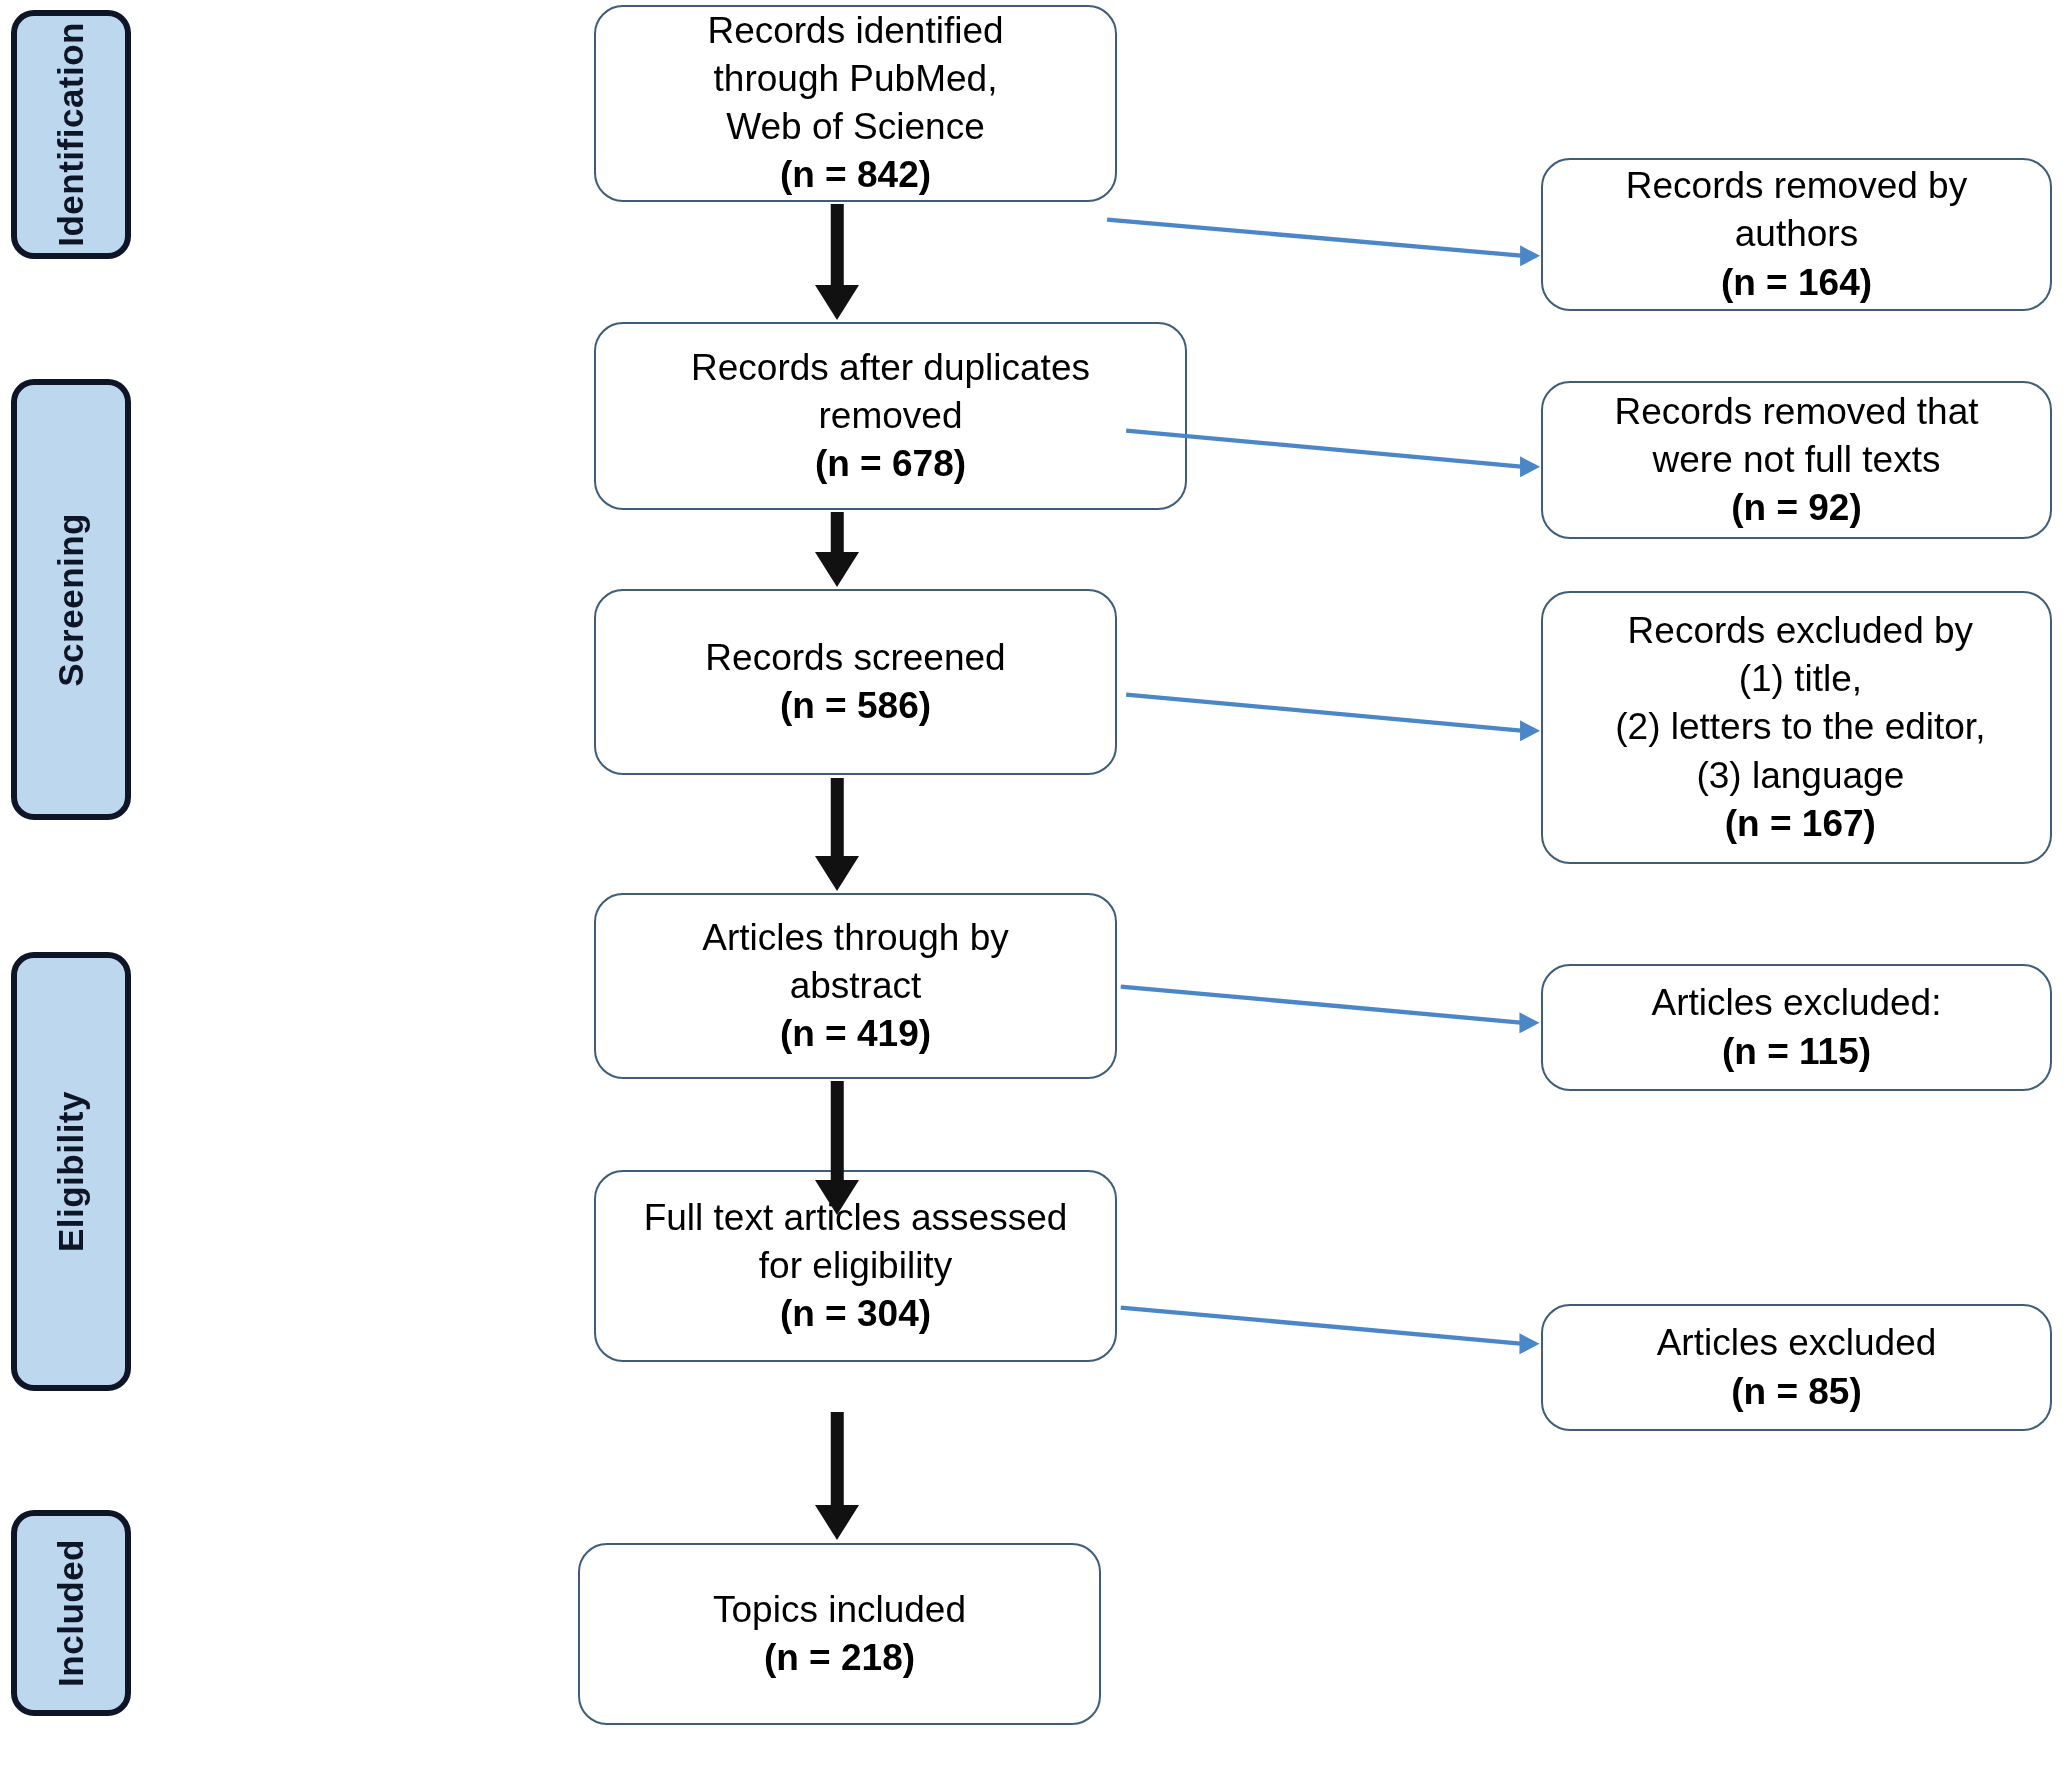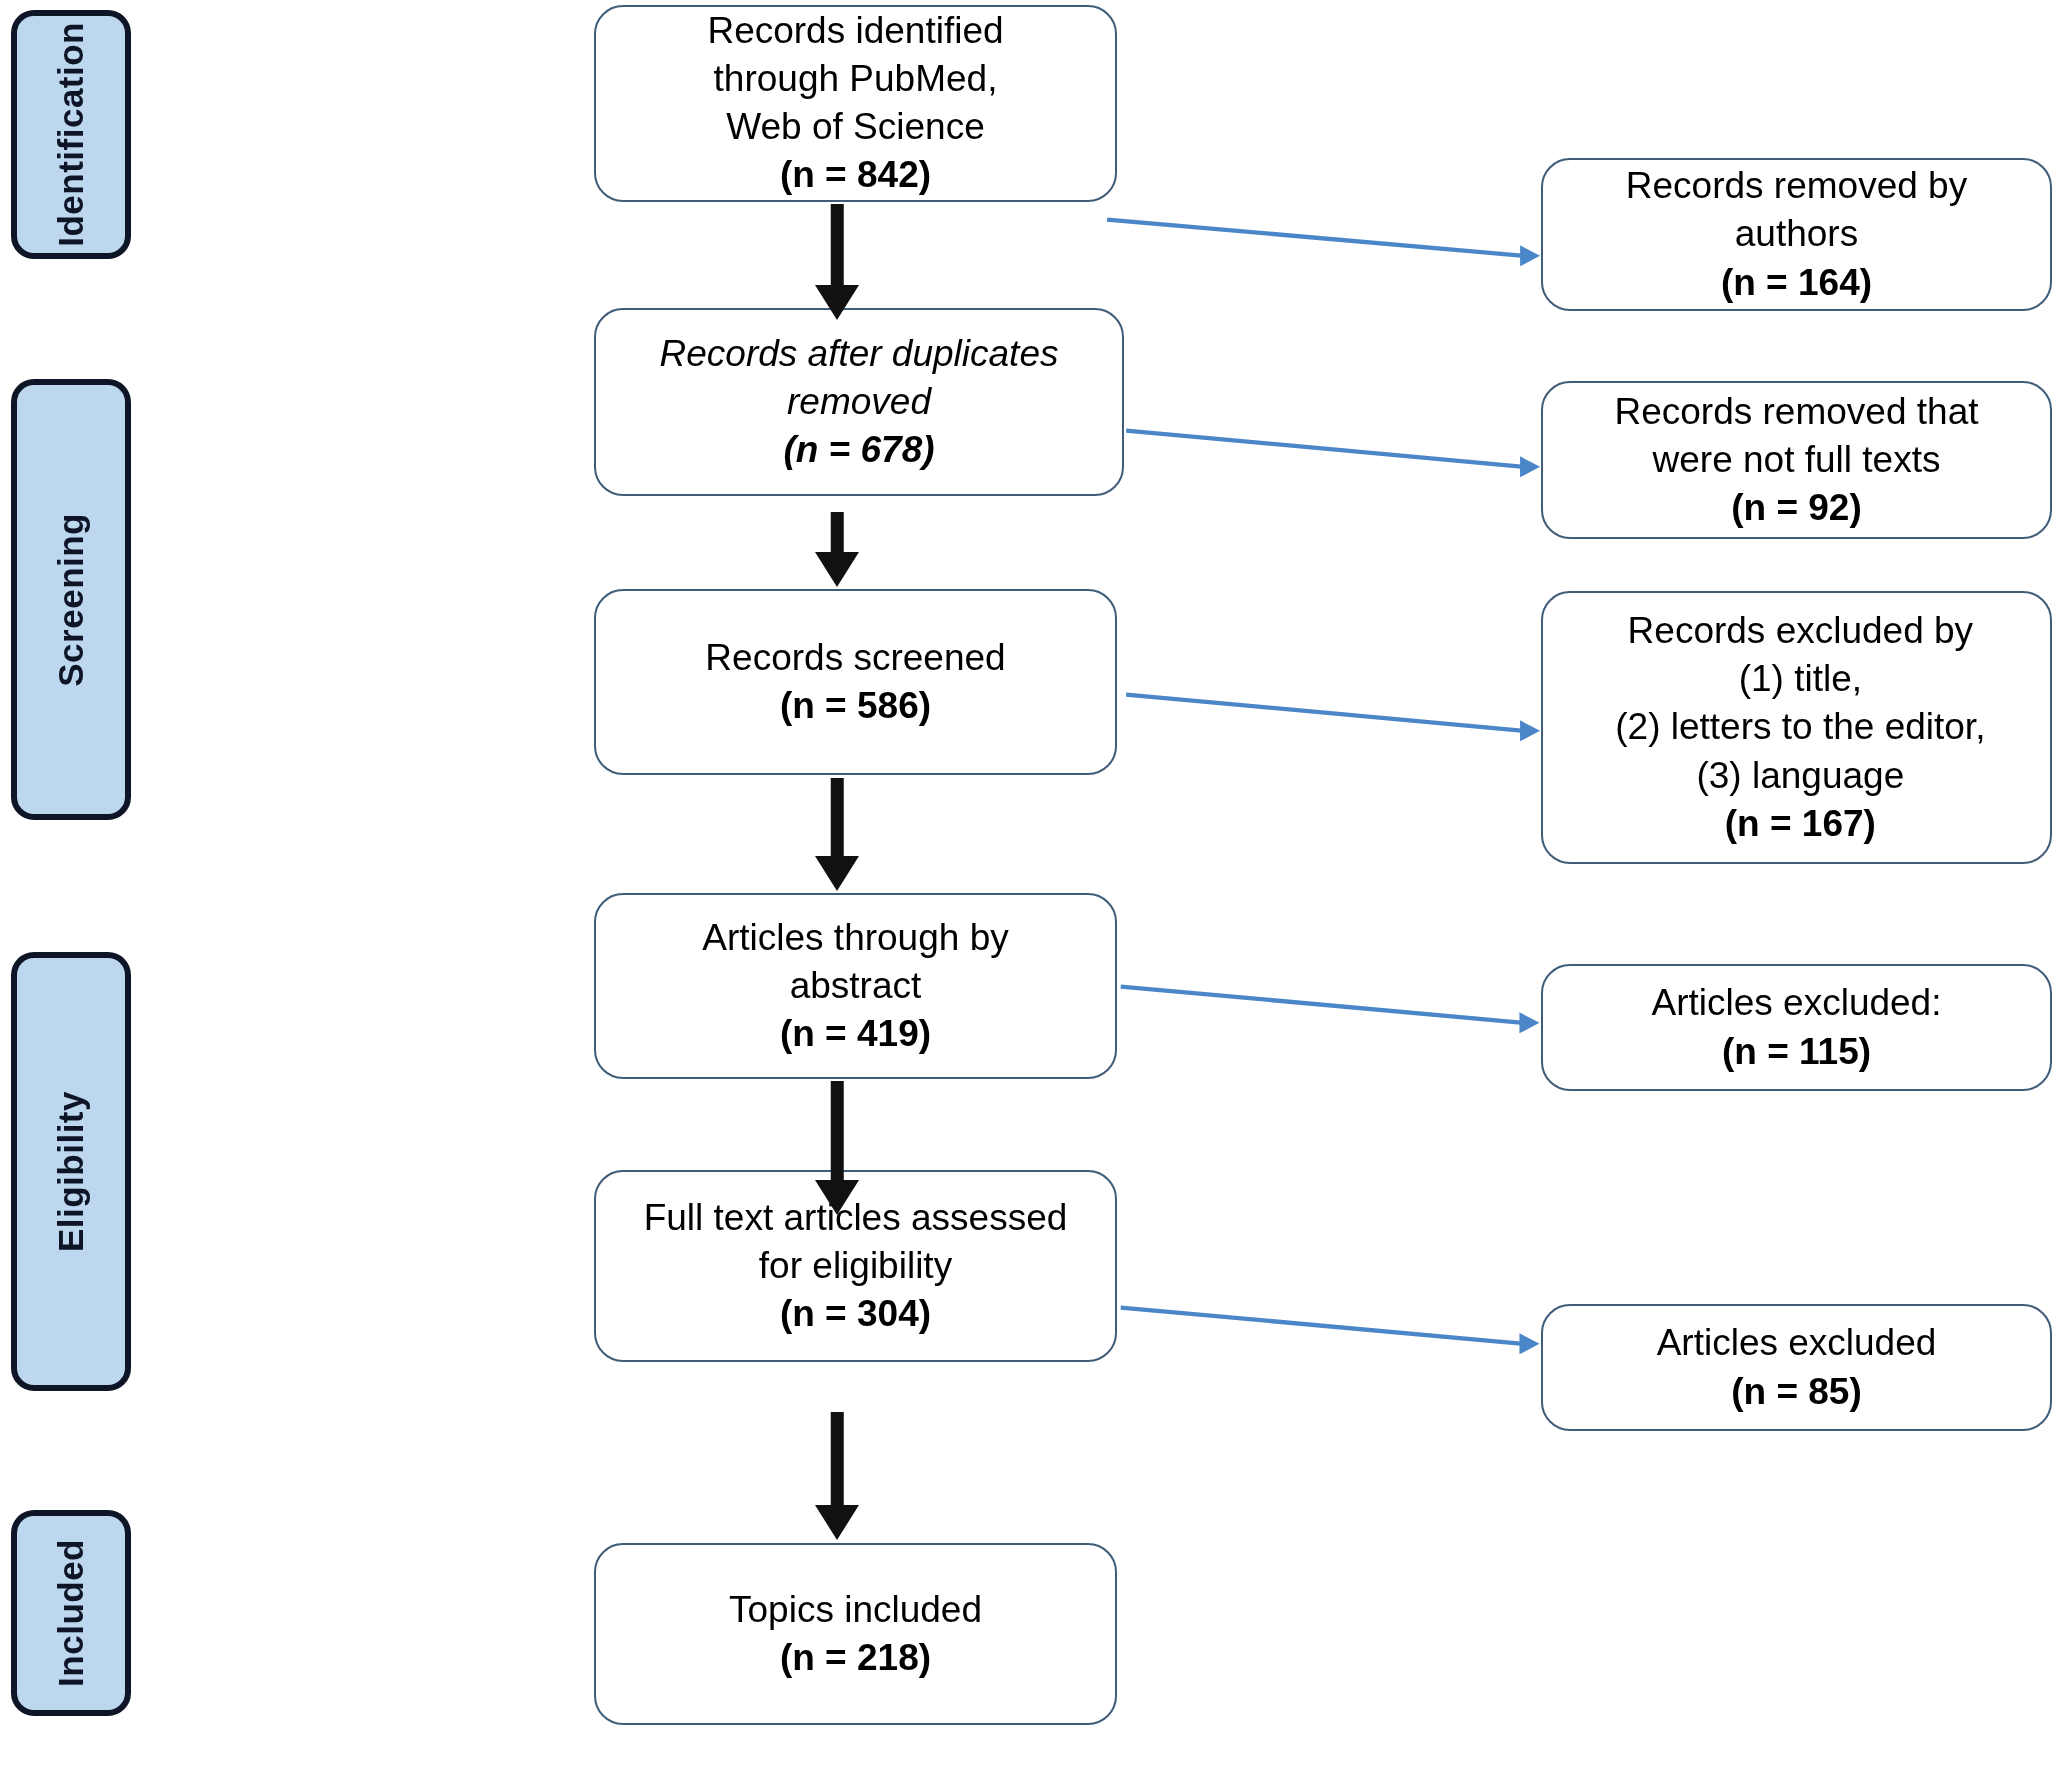--- a/index.html
+++ b/index.html
@@ -118,21 +118,21 @@
     <span class="stage-label">Included</span>
   </div>
 
   <div class="node" style="left:594px; top:4.8px; width:523px; height:197px;">
     <div class="ln">Records identified</div>
     <div class="ln">through PubMed,</div>
     <div class="ln">Web of Science</div>
     <div class="ln count">(n = 842)</div>
   </div>
 
-  <div class="node" style="left:594px; top:308px; width:530px; height:188px;font-style:italic;">
+  <div class="node" style="left:594px; top:322px; width:593px; height:188px;">
     <div class="ln">Records after duplicates</div>
     <div class="ln">removed</div>
     <div class="ln count">(n = 678)</div>
   </div>
 
   <div class="node" style="left:594px; top:589px; width:523px; height:186px;">
     <div class="ln">Records screened</div>
     <div class="ln count">(n = 586)</div>
   </div>
 
@@ -141,21 +141,21 @@
     <div class="ln">abstract</div>
     <div class="ln count">(n = 419)</div>
   </div>
 
   <div class="node" style="left:594px; top:1170px; width:523px; height:192px;">
     <div class="ln">Full text articles assessed</div>
     <div class="ln">for eligibility</div>
     <div class="ln count">(n = 304)</div>
   </div>
 
-  <div class="node" style="left:594px; top:1543px; width:523px; height:182px;">
+  <div class="node" style="left:578px; top:1543px; width:523px; height:182px;">
     <div class="ln">Topics included</div>
     <div class="ln count">(n = 218)</div>
   </div>
 
   <div class="node" style="left:1541px; top:158px; width:511px; height:153px;">
     <div class="ln">Records removed by</div>
     <div class="ln">authors</div>
     <div class="ln count">(n = 164)</div>
   </div>
 

